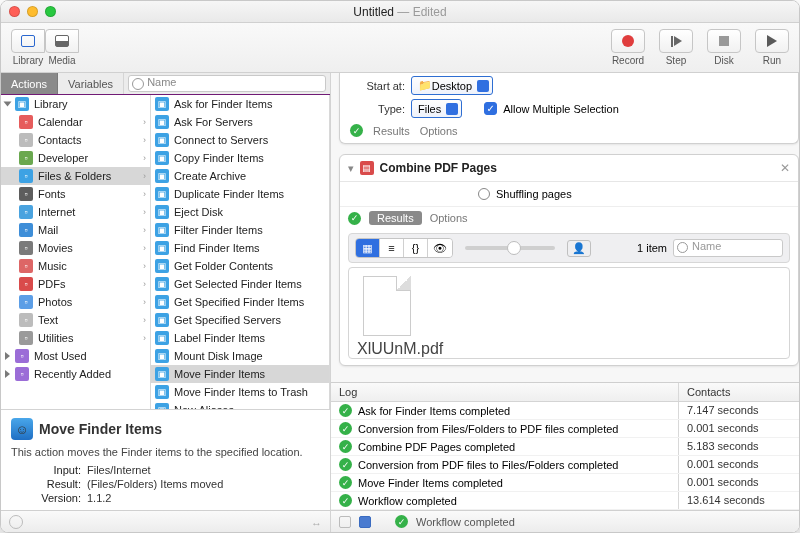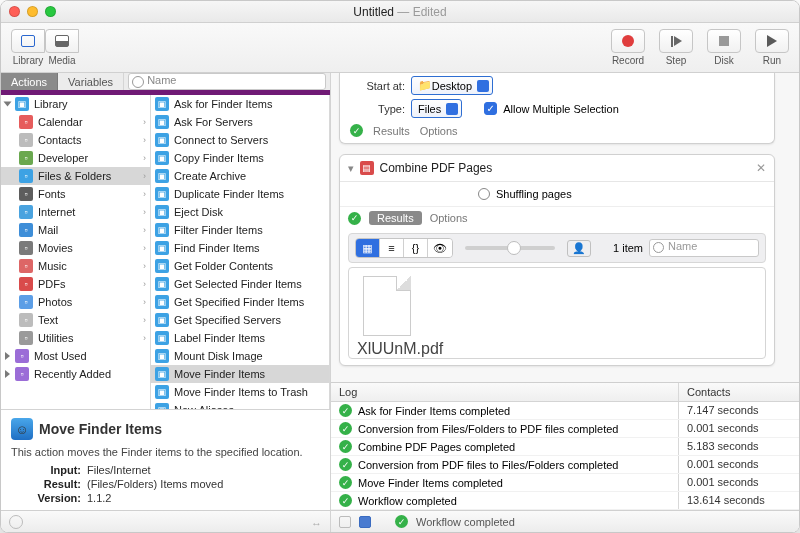--- a/index.html
+++ b/index.html
@@ -35,21 +35,21 @@
   .step-ico{display:flex;align-items:center;gap:1px}
   .step-ico .bar{width:2px;height:11px;background:#666}
   .step-ico .tri{width:0;height:0;border-left:8px solid #666;border-top:5px solid transparent;border-bottom:5px solid transparent}
   .lib-ico{width:14px;height:12px;border:1.5px solid #2a67cf;border-radius:2px}
   .media-ico{width:14px;height:12px;border:1.5px solid #666;border-radius:2px;background:linear-gradient(#fff 50%,#666 50%)}
   
   .main{flex:1;display:flex;min-height:0}
   
   .left{width:330px;border-right:1px solid #d3d3d3;display:flex;flex-direction:column;min-height:0}
   .left-top{flex:1;display:flex;flex-direction:column;min-height:0}
-  .tabbar{height:22px;display:flex;align-items:stretch;background:#ececec;border-bottom:5px solid #701a75;font-size:11px}
+  .tabbar{height:22px;display:flex;align-items:stretch;background:#ececec;border-bottom:1px solid #701a75;font-size:11px}
   .tab{padding:3px 10px;color:#555;border-right:1px solid #d5d5d5;display:flex;align-items:center}
   .tab.active{background:#8a8a8a;color:#fff;border-right:1px solid #7a7a7a}
   .searchcell{flex:1;display:flex;align-items:center;padding:2px 4px}
   .searchcell .sbox{flex:1;height:17px;border:1px solid #c9c9c9;border-radius:3px;padding:0 4px 0 18px;font-size:11px;color:#888;background:#fff;position:relative}
   .searchcell .sbox::before{content:"";position:absolute;left:3px;top:2px;width:10px;height:10px;border:1.5px solid #999;border-radius:50%}
   .columns{flex:1;display:flex;min-height:0}
   .col{overflow-y:auto;font-size:11px}
   .col1{width:150px;border-right:1px solid #d8d8d8}
   .col2{flex:1;border-right:1px solid #d8d8d8}
   .row{display:flex;align-items:center;gap:5px;height:18px;padding:0 4px;white-space:nowrap;color:#222}
@@ -70,38 +70,38 @@
   .ficon.movie{background:#7a7a7a}
   .ficon.font{background:#5d5d5d}
   .ficon.dev{background:#6aa84f}
   .ficon.purple{background:#9b6dd7}
   
   .info{border-top:1px solid #d3d3d3;padding:8px 10px 6px;font-size:11px;color:#333;flex-shrink:0}
   .info h2{font-size:14px;font-weight:600;display:flex;align-items:center;gap:6px;margin-bottom:6px}
   .info h2 .fblue{width:22px;height:22px;background:linear-gradient(#49a7ea,#1f6fc4);border-radius:4px;display:inline-flex;align-items:center;justify-content:center;font-size:13px}
   .info .desc{margin-bottom:6px;color:#444}
   .info dl{display:grid;grid-template-columns:60px 1fr;row-gap:2px;margin-left:16px}
-  .info dt{text-align:right;font-weight:700;color:#222;padding-right:6px}
+  .info dt{text-align:right;font-weight:400;color:#222;padding-right:6px}
   
   .right{flex:1;display:flex;flex-direction:column;min-height:0;position:relative;background:#f7f7f7}
   .actions-area{flex:1;overflow:hidden;padding:0;display:flex;flex-direction:column;gap:6px}
-  .action-card{background:#fff;border:1px solid #d0d0d0;border-radius:6px;margin:4px 24px 0 8px;font-size:11px;box-shadow:0 1px 2px rgba(0,0,0,.08)}
+  .action-card{background:#fff;border:1px solid #d0d0d0;border-radius:6px;margin:4px 0 0 8px;font-size:11px;box-shadow:0 1px 2px rgba(0,0,0,.08)}
   .prev-card{padding:3px 10px 6px;display:flex;flex-direction:column;gap:4px}
   .ac-row{display:flex;align-items:center;gap:6px}
   .ac-label{color:#333;min-width:55px;text-align:right}
   .sel-blue{height:19px;border:1px solid #2e6ed2;border-radius:3px;background:linear-gradient(#fdfdfd,#eef2fb);display:inline-flex;align-items:center;padding:0 20px 0 6px;position:relative;font-size:11px}
   .sel-blue::after{content:"";position:absolute;right:3px;top:3px;width:12px;height:12px;border-radius:2px;background:#306fe0;}
   .chk{width:13px;height:13px;border:1px solid #bbb;border-radius:3px;background:#fff;display:inline-flex;align-items:center;justify-content:center;font-size:10px;color:#fff}
   .chk.on{background:#2f6fe0;border-color:#2f6fe0}
   .ac-foot{display:flex;align-items:center;gap:10px;margin-top:2px;color:#777}
   .green-check{width:13px;height:13px;border-radius:50%;background:#35b149;display:inline-flex;align-items:center;justify-content:center;color:#fff;font-size:9px;flex-shrink:0}
   
   .combine{padding:0}
   .comb-head{display:flex;align-items:center;gap:6px;padding:6px 8px;border-bottom:1px solid #e6e6e6}
-  .comb-head .title2{font-weight:400;font-size:12px;color:#222;flex:1}
+  .comb-head .title2{font-weight:700;font-size:12px;color:#222;flex:1}
   .comb-head .x{color:#999;cursor:default;font-size:12px}
   .radio{width:12px;height:12px;border:1px solid #888;border-radius:50%;display:inline-flex;align-items:center;justify-content:center}
   .radio.on::after{content:"";width:6px;height:6px;border-radius:50%;background:#2f6fe0}
   .comb-body{padding:6px 10px;display:flex;flex-direction:column;gap:4px}
   .comb-foot{display:flex;align-items:center;gap:8px;padding:4px 8px;border-top:1px solid #eee}
   .pill{background:#8a8a8a;color:#fff;border-radius:3px;padding:1px 8px;font-size:11px}
   
   .rbar{display:flex;align-items:center;gap:6px;background:#efeff1;border:1px solid #d7d7d7;border-radius:4px;margin:4px 8px;padding:4px 6px;font-size:11px}
   .seg{display:flex;border:1px solid #c5c5c5;border-radius:4px;overflow:hidden}
   .seg span{width:24px;height:18px;display:flex;align-items:center;justify-content:center;border-right:1px solid #d0d0d0;font-size:11px;background:#fff}

